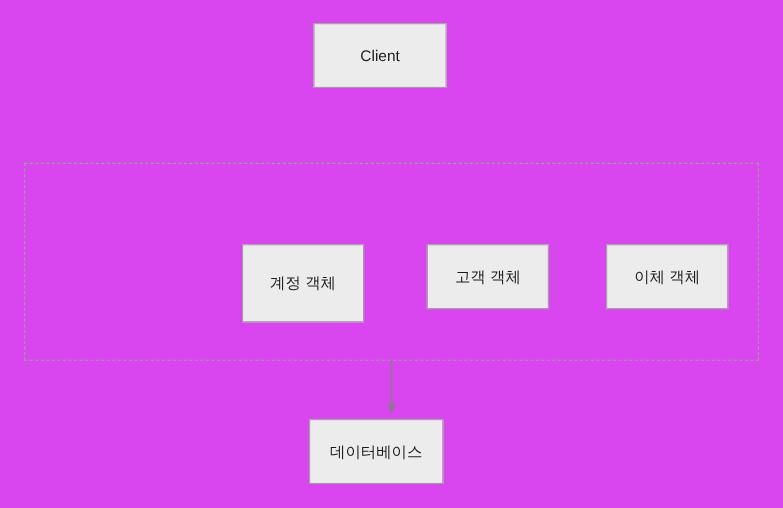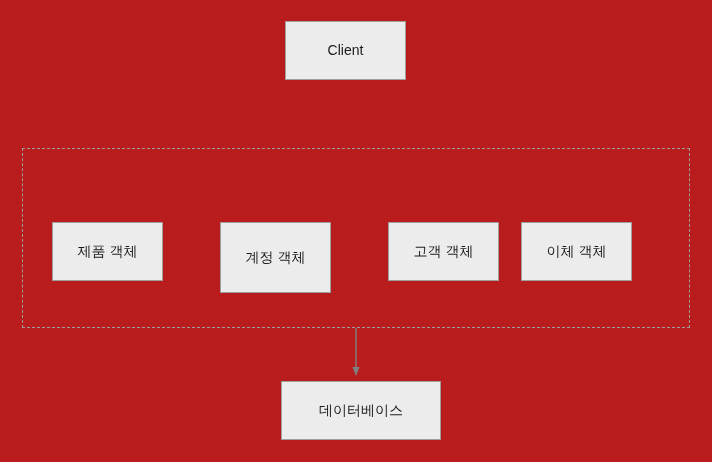--- a/index.html
+++ b/index.html
@@ -11,21 +11,21 @@
     height: 462px;
     background: #ffffff;
     font-family: "Liberation Sans", "DejaVu Sans", sans-serif;
     overflow: hidden;
   }
 
   #canvas {
     position: relative;
     width: 712px;
     height: 462px;
-    background: #b91c1c;
+    background: #d946ef;
   }
 
   
   .node {
     position: absolute;
     box-sizing: border-box;
     background: #ECECEC;
     border: 1px solid #9E9E9E;
     display: flex;
     align-items: center;
@@ -48,23 +48,23 @@
 
   
   #node-client   { left: 285px; top: 21px;  width: 121px; height: 59px; }
   #node-api      { left: 285px; top: 124px; width: 121px; height: 59px; }
 
   #group-services { left: 22px; top: 148px; width: 668px; height: 180px; }
 
   #node-product  { left: 52px;  top: 222px; width: 111px; height: 59px; }
   #node-account  { left: 220px; top: 222px; width: 111px; height: 71px; }
   #node-customer { left: 388px; top: 222px; width: 111px; height: 59px; }
-  #node-transfer { left: 521px; top: 222px; width: 111px; height: 59px; align-items: center; }
+  #node-transfer { left: 551px; top: 222px; width: 111px; height: 59px; align-items: center; }
 
-  #node-database { left: 281px; top: 381px; width: 160px; height: 59px; }
+  #node-database { left: 281px; top: 381px; width: 122px; height: 59px; }
 
   
   #edge-group-to-database {
     position: absolute;
     left: 330px;
     top: 320px;
     width: 60px;
     height: 70px;
     z-index: 2;
     overflow: visible;
@@ -84,23 +84,20 @@
       </marker>
     </defs>
     <line x1="26" y1="8" x2="26" y2="55" stroke="#808080" stroke-width="1.4" marker-end="url(#arrow-filled-triangle)"></line>
   </svg>
 
   <div id="node-client" class="node">
     <span>Client</span>
   </div>
 
 
-  <div id="node-product" class="node">
-    <span>제품 객체</span>
-  </div>
 
   <div id="node-account" class="node">
     <span>계정 객체</span>
   </div>
 
   <div id="node-customer" class="node">
     <span>고객 객체</span>
   </div>
 
   <div id="node-transfer" class="node">

